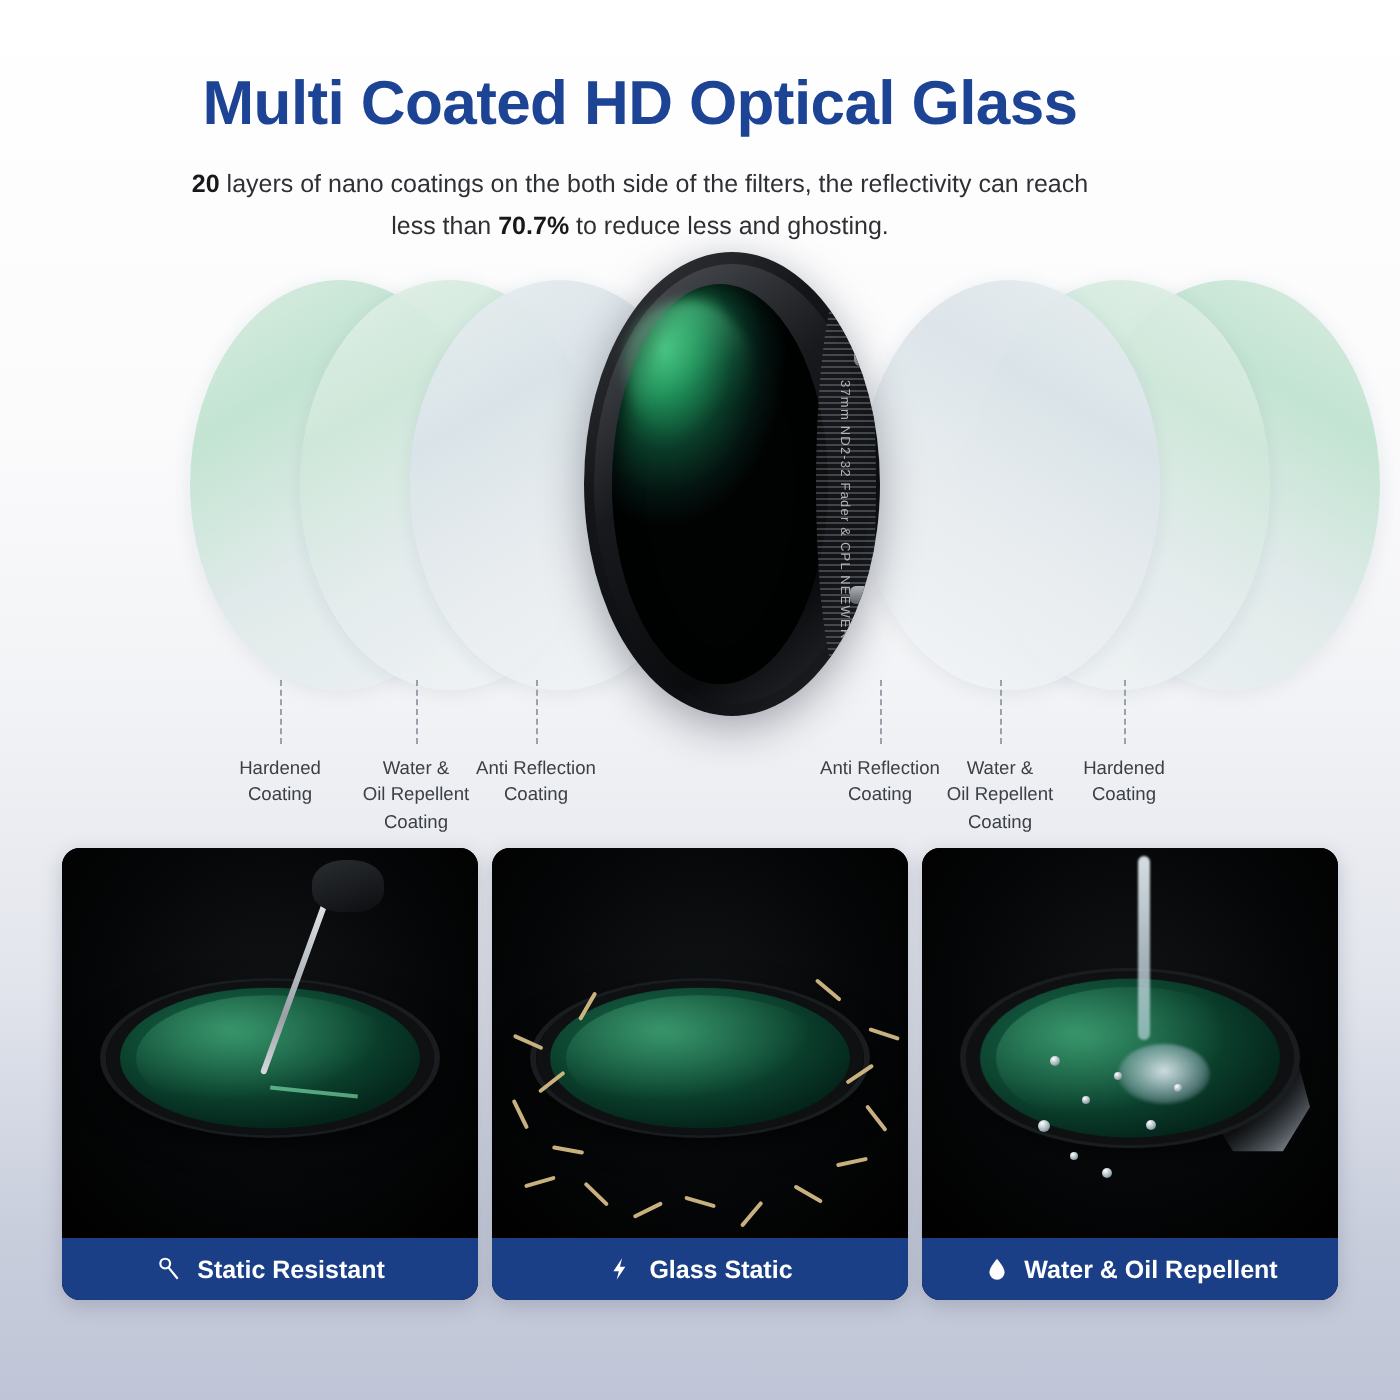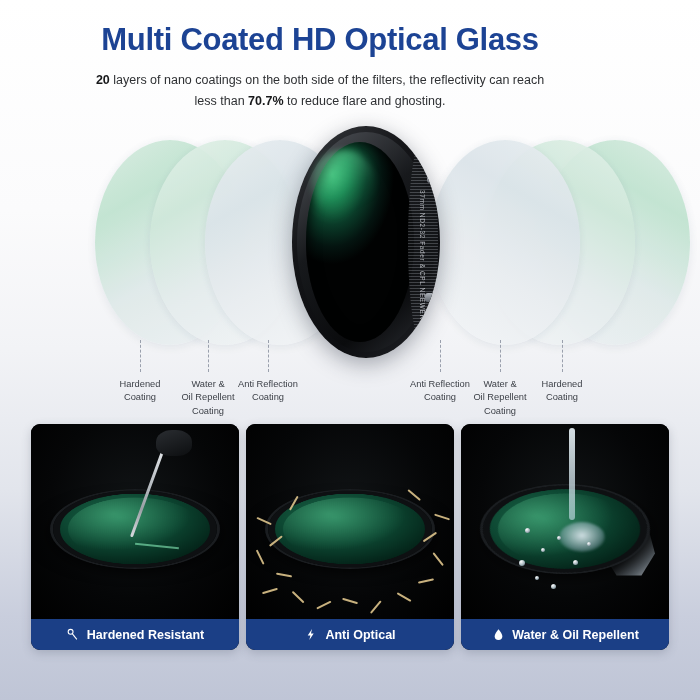--- a/index.html
+++ b/index.html
@@ -4,21 +4,21 @@
 <style>
   html,body{margin:0;padding:0;}
   body{
     width:700px;height:700px;overflow:hidden;
     font-family:"Liberation Sans",sans-serif;
     background:linear-gradient(180deg,#ffffff 0%,#fbfbfc 30%,#f2f3f6 50%,#e2e5ec 70%,#c9cedd 88%,#bfc5d6 100%);
   }
   .page{position:relative;width:700px;height:700px;}
 
   
-  .header{position:absolute;left:0;top:4px;width:640px;text-align:center;}
+  .header{position:absolute;left:0;top:16px;width:640px;text-align:center;}
   .title{
     margin:0;padding-top:18px;
     font-size:31px;font-weight:bold;letter-spacing:-0.3px;
     color:#1c4394;font-family:"Liberation Sans",sans-serif;
   }
   .subtitle{
     margin:0 auto;padding-top:12px;width:470px;
     font-size:12.5px;line-height:1.65;color:#2e3033;text-align:center;
   }
   .subtitle b{font-weight:bold;color:#17181a;}
@@ -136,21 +136,21 @@
   .bar svg{display:block;}
 </style>
 </head>
 <body>
 
 <div class="page">
 
   <div class="header">
     <h1 class="title">Multi Coated HD Optical Glass</h1>
     <p class="subtitle">
-      <b>20</b><span> layers of nano coatings on the both side of the filters, the reflectivity can reach less than </span><b>70.7%</b><span> to reduce flare and ghosting.</span>
+      <b>20</b><span> layers of nano coatings on the both side of the filters, the reflectivity can reach less than </span><b>70.7%</b><span> to reduce less and ghosting.</span>
     </p>
   </div>
 
   <div class="hero">
     <div class="disc d1"></div>
     <div class="disc d2"></div>
     <div class="disc d3"></div>
     <div class="disc d4"></div>
     <div class="disc d5"></div>
     <div class="disc d6"></div>
@@ -213,21 +213,21 @@
         <div class="needle"></div>
         <div class="needle-h"></div>
       </div>
       <div class="bar">
         <span class="bicon">
           <svg width="13" height="13" viewBox="0 0 24 24" fill="none" stroke="#fff" stroke-width="2">
             <circle cx="8.5" cy="7" r="4.5"></circle>
               <path d="M11.5 10.5 L20 21"></path>
           </svg>
         </span>
-        <span>Hardened Resistant</span>
+        <span>Static Resistant</span>
       </div>
     </div>
 
     <div class="card c2">
       <div class="photo">
         <div class="refl"></div>
         <div class="plens"></div>
         <div class="straw" style="left:10px;top:96px;transform:rotate(24deg)"></div>
         <div class="straw" style="left:22px;top:116px;transform:rotate(-38deg)"></div>
         <div class="straw" style="left:6px;top:132px;transform:rotate(64deg)"></div>
@@ -244,21 +244,21 @@
         <div class="straw" style="left:188px;top:92px;transform:rotate(18deg)"></div>
         <div class="straw" style="left:40px;top:78px;transform:rotate(-60deg)"></div>
         <div class="straw" style="left:160px;top:70px;transform:rotate(40deg)"></div>
       </div>
       <div class="bar">
         <span class="bicon">
           <svg width="13" height="13" viewBox="0 0 24 24" fill="#fff">
             <path d="M13 2 L5 14 h5 l-2 8 8-12 h-5 z"></path>
           </svg>
         </span>
-        <span>Anti Optical</span>
+        <span>Glass Static</span>
       </div>
     </div>
 
     <div class="card c3">
       <div class="photo">
         <div class="crystal"></div>
         <div class="refl"></div>
         <div class="plens" style="transform:translate(-50%,-50%) rotateX(58deg) rotateZ(-16deg)"></div>
         <div class="splash"></div>
         <div class="stream"></div>

